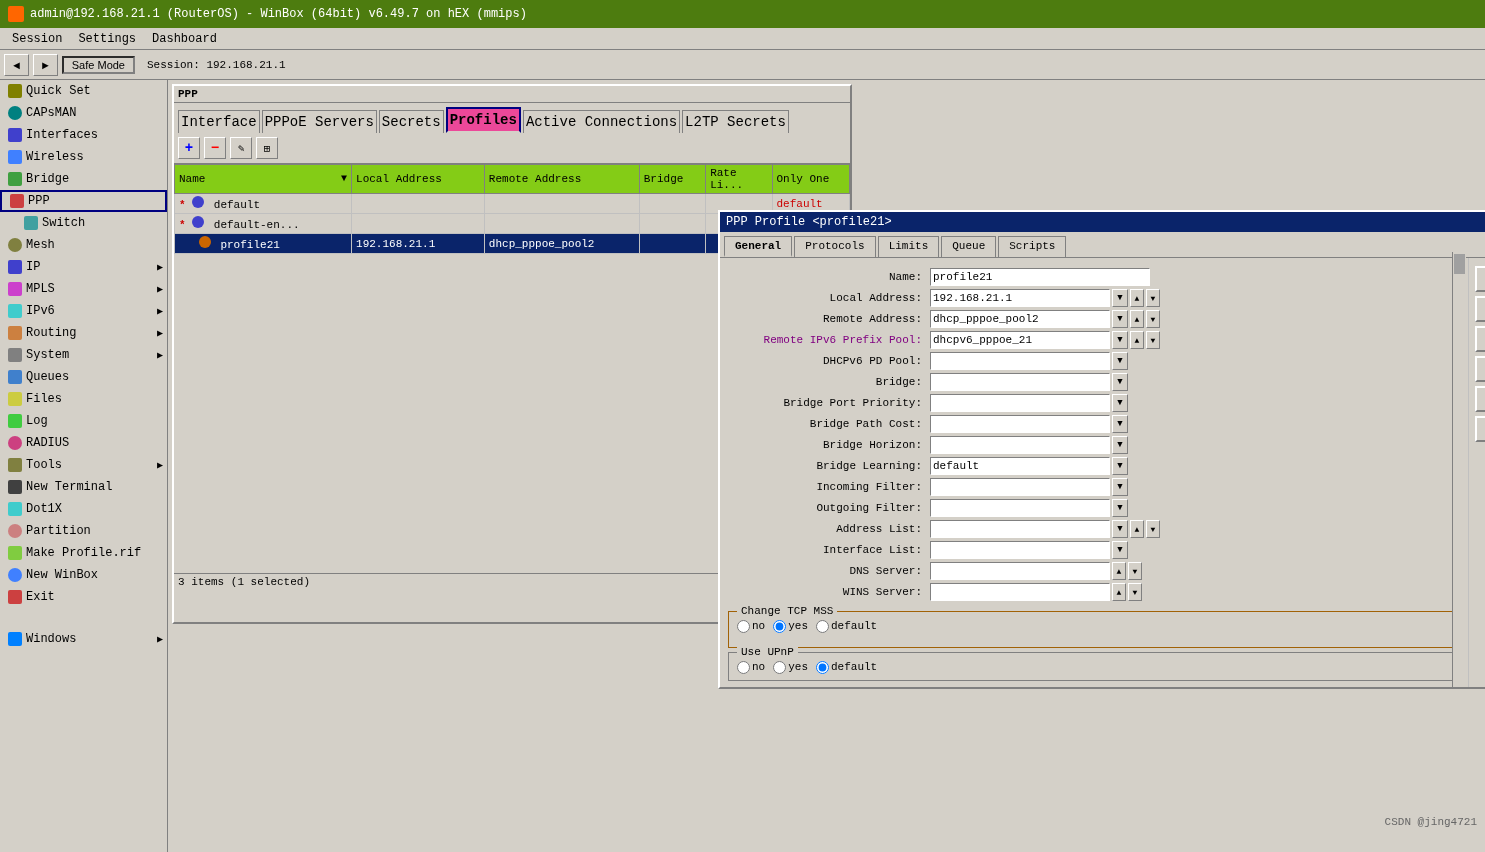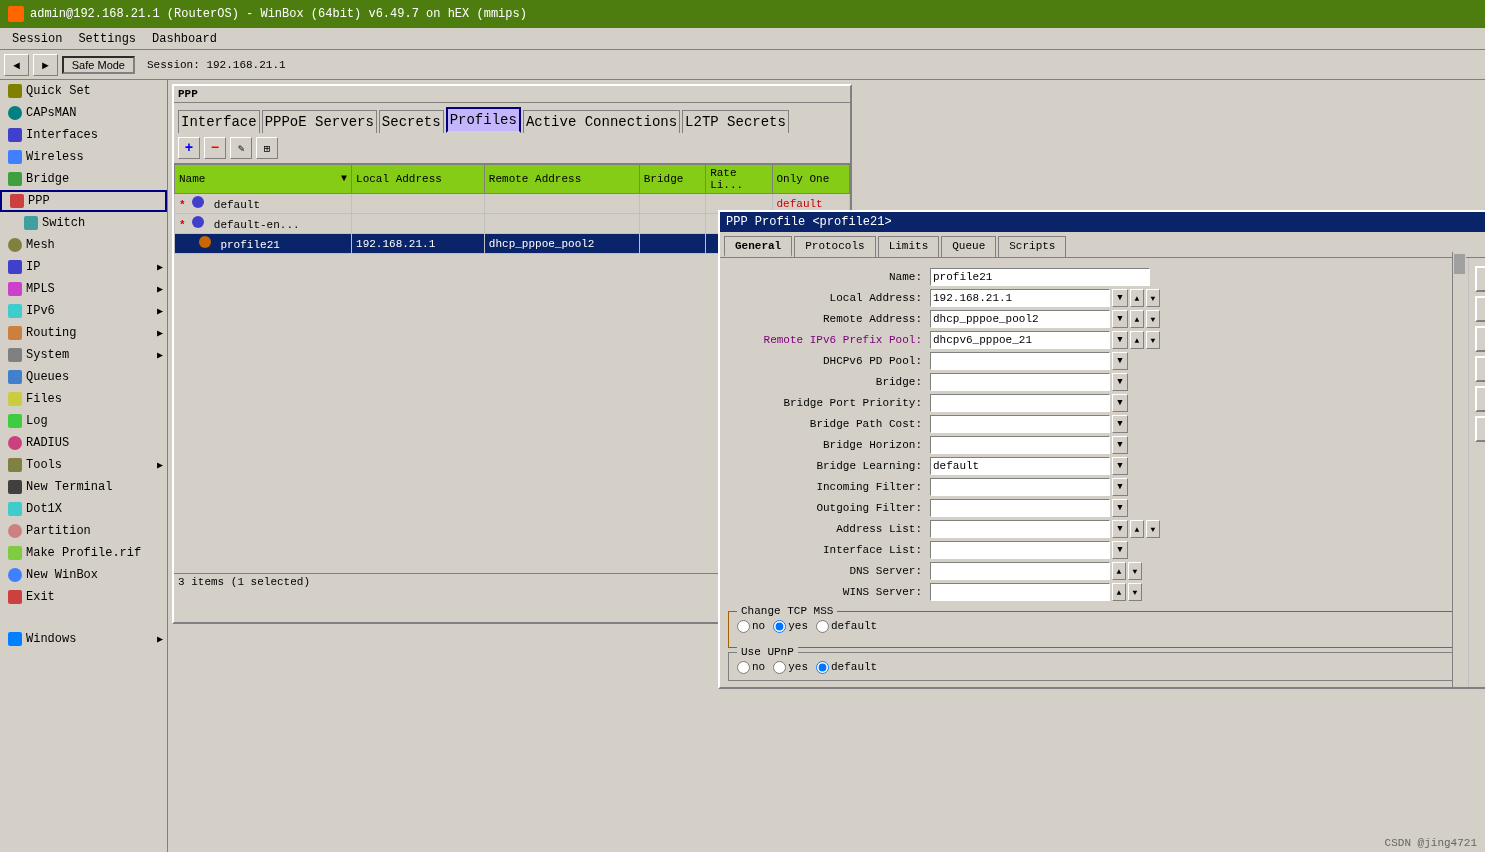--- a/index.html
+++ b/index.html
@@ -142,24 +142,24 @@
     .tab {
       padding: 3px 2px;
       font-size: 14px;
       cursor: pointer;
       background: #d4d0c8;
       border: 1px solid #808080;
       border-bottom: none;
       position: relative;
     }
     .tab.active {
-      background: #c4b5fd;
+      background: #ec4899;
       border: 2px solid #000080;
       border-bottom: none;
-      font-weight: normal;
+      font-weight: bold;
       z-index: 1;
       text-align: center;
     }
     
     .window-toolbar {
       display: flex;
       align-items: center;
       padding: 4px;
       gap: 4px;
       border-bottom: 1px solid #808080;
@@ -310,21 +310,21 @@
     }
     .radio-label {
       display: flex;
       align-items: flex-start;
       gap: 2px;
       font-size: 11px;
     }
     
     .watermark {
       position: fixed;
-      bottom: 3px;
+      bottom: 24px;
       right: 8px;
       font-size: 11px;
       color: #666;
     }
     .selected-row-indicator {
       color: #cc0000;
       font-weight: bold;
     }
     .row-icon {
       width: 12px;

